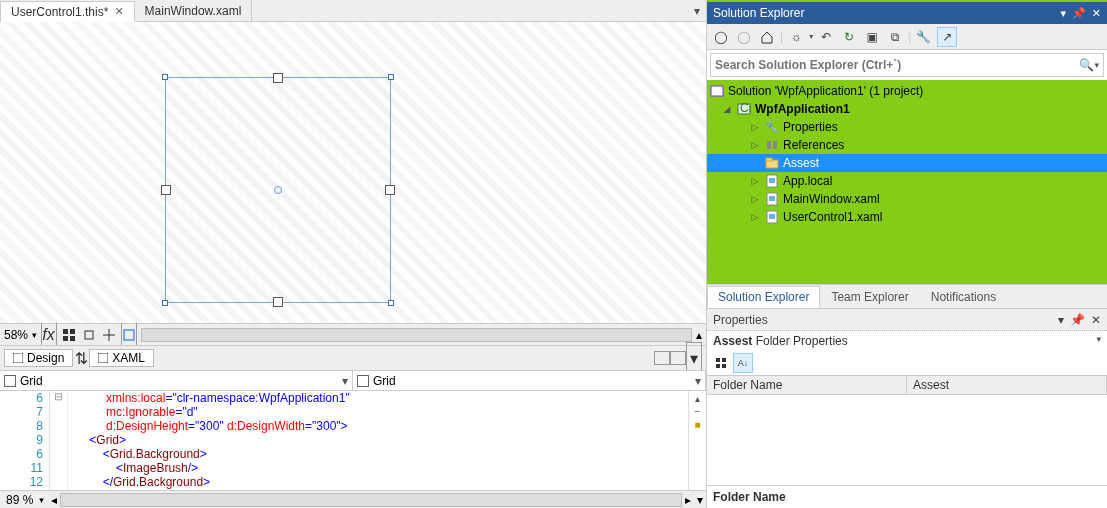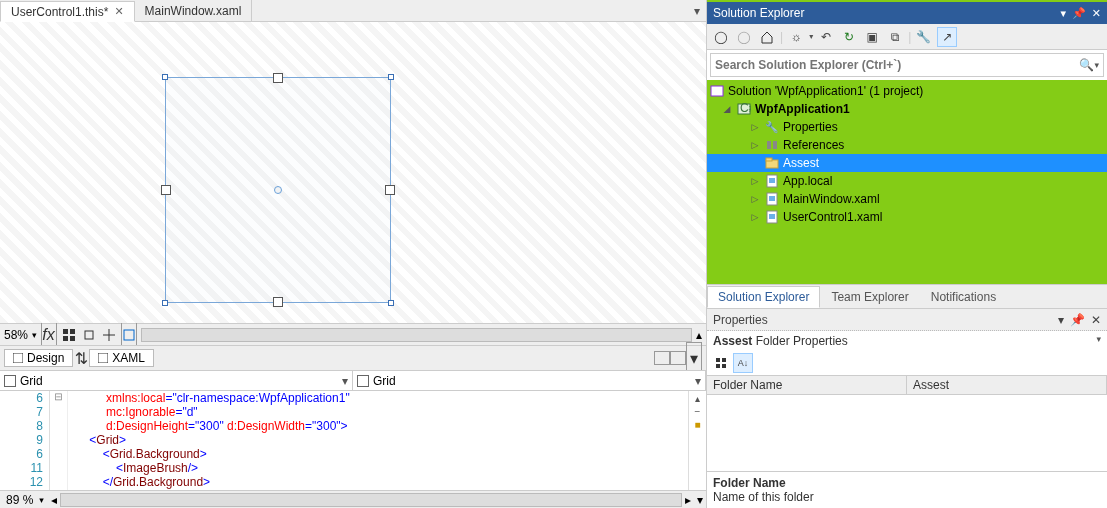--- a/index.html
+++ b/index.html
@@ -369,16 +369,15 @@
     <div class="grid-hdr">
       <div>Folder Name</div>
       <div>Assest</div>
     </div>
     <div class="grid-row">
       <div></div>
         <div></div>
     </div>
     <div class="desc">
       <div class="t">Folder Name</div>
-      <div>Name of this folder</div>
     </div>
   </div>
 </div>
 
 </body></html>

